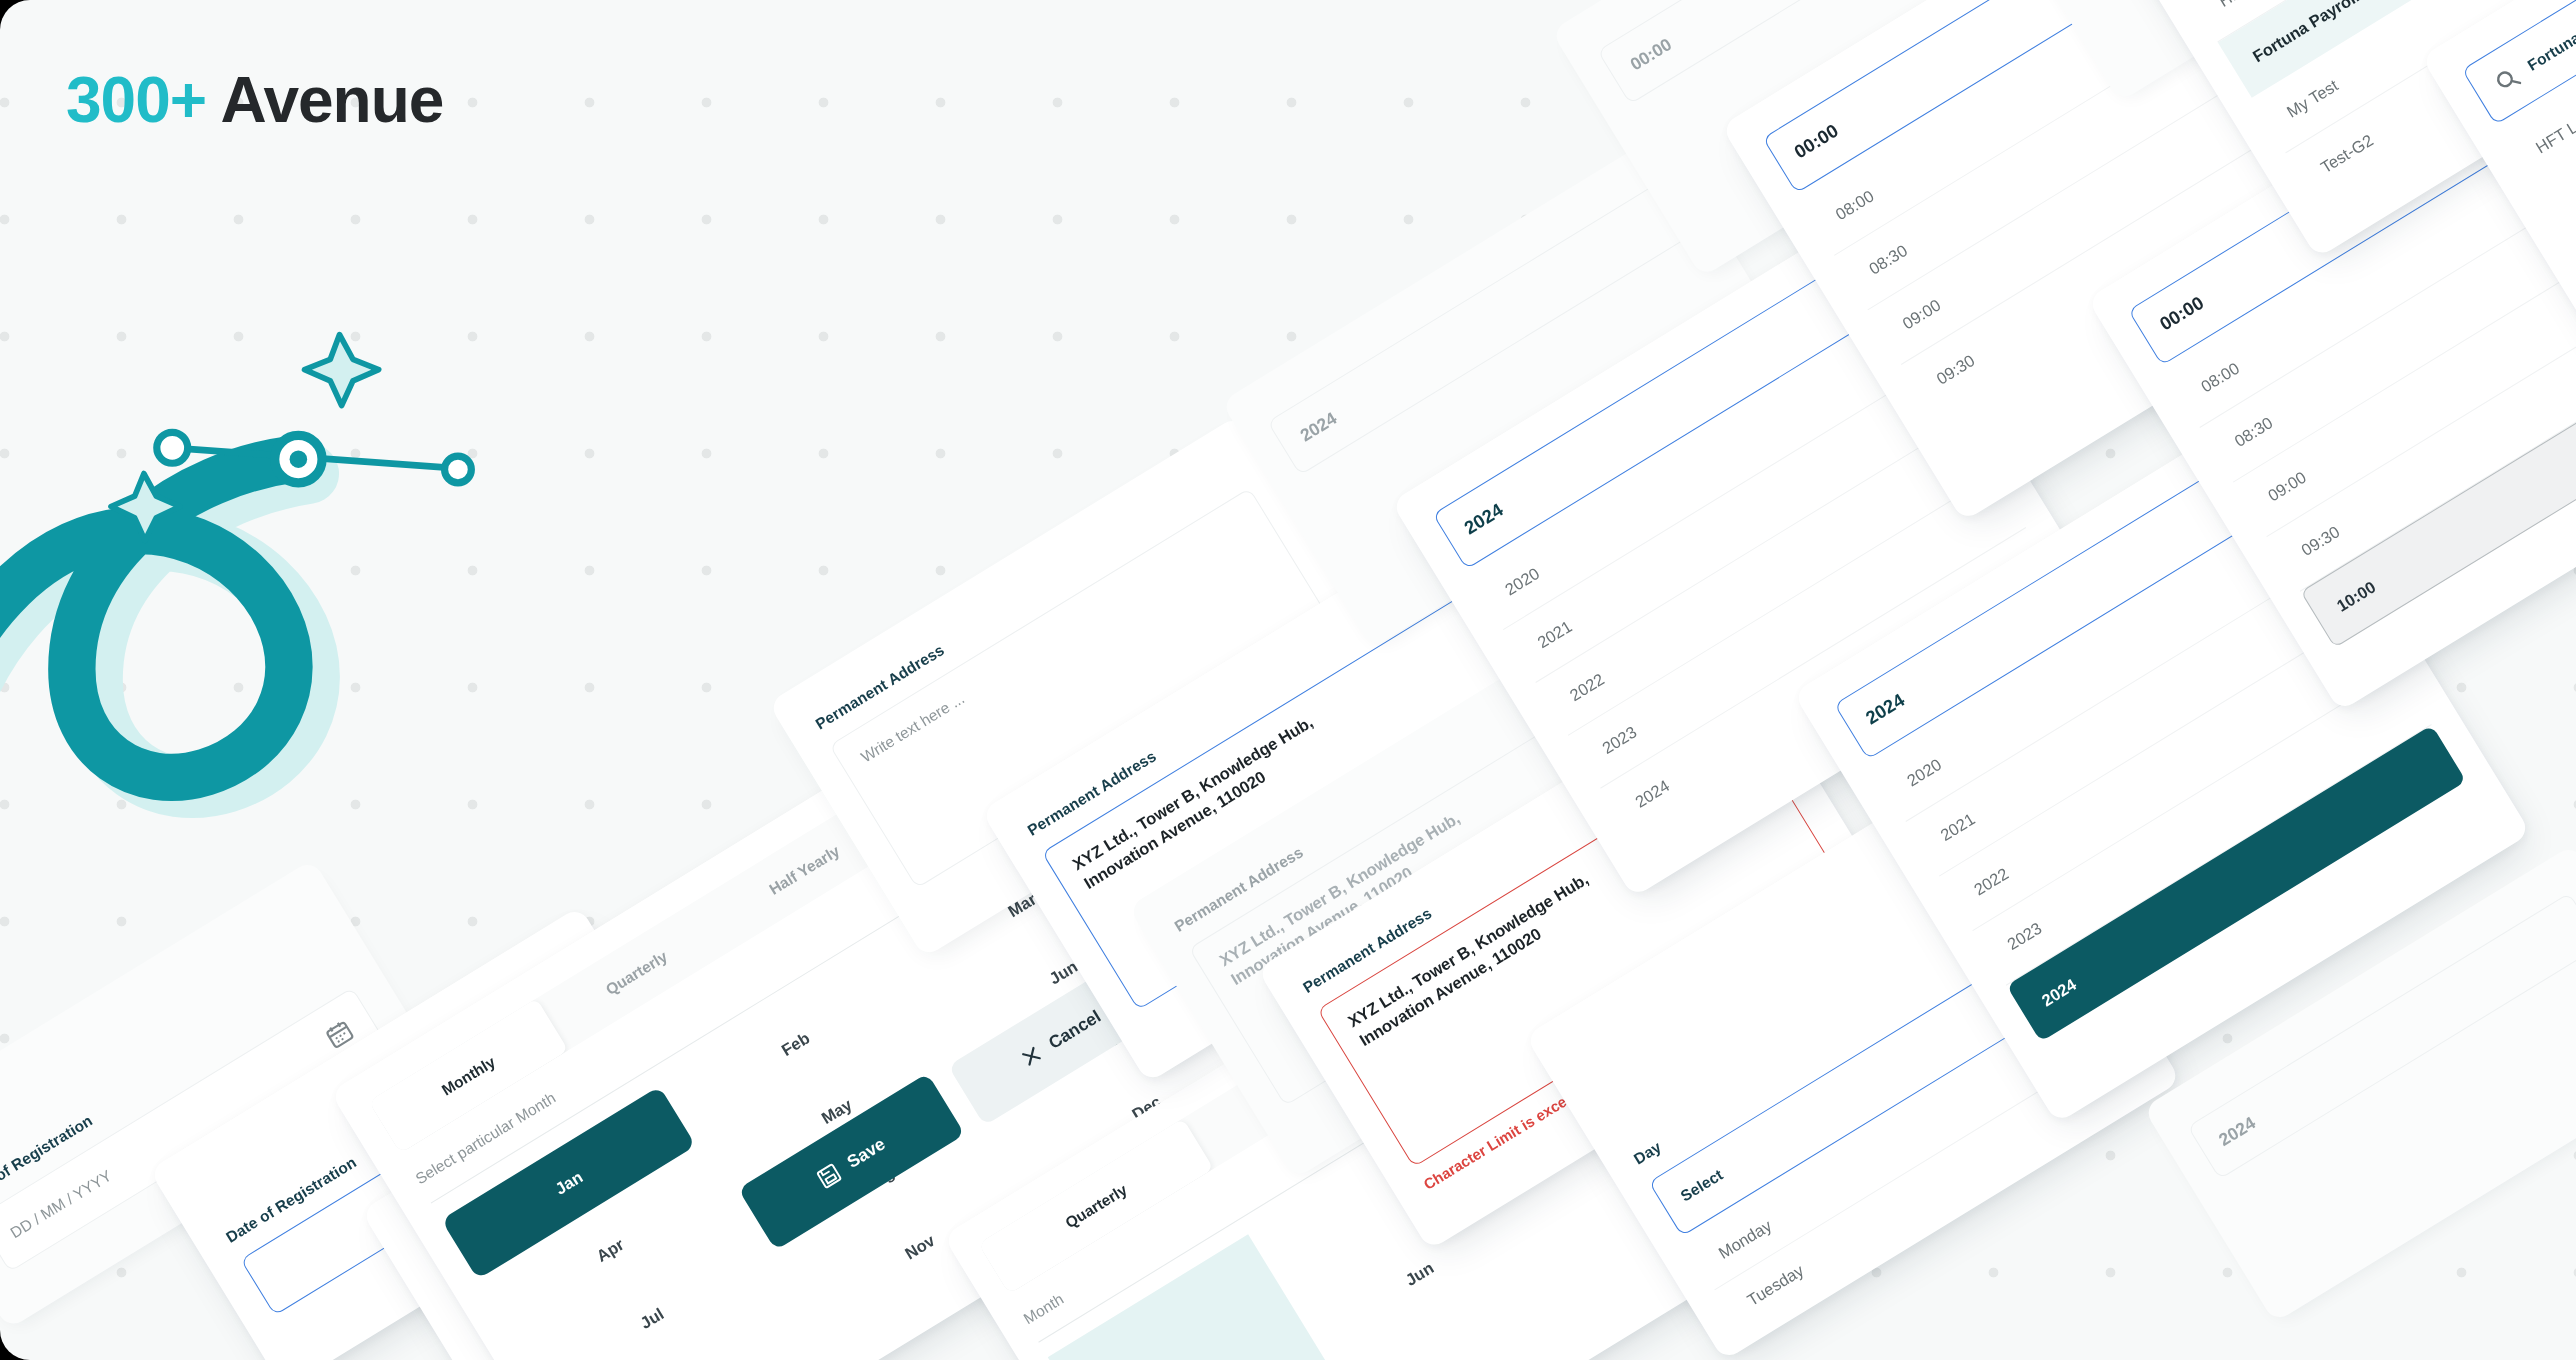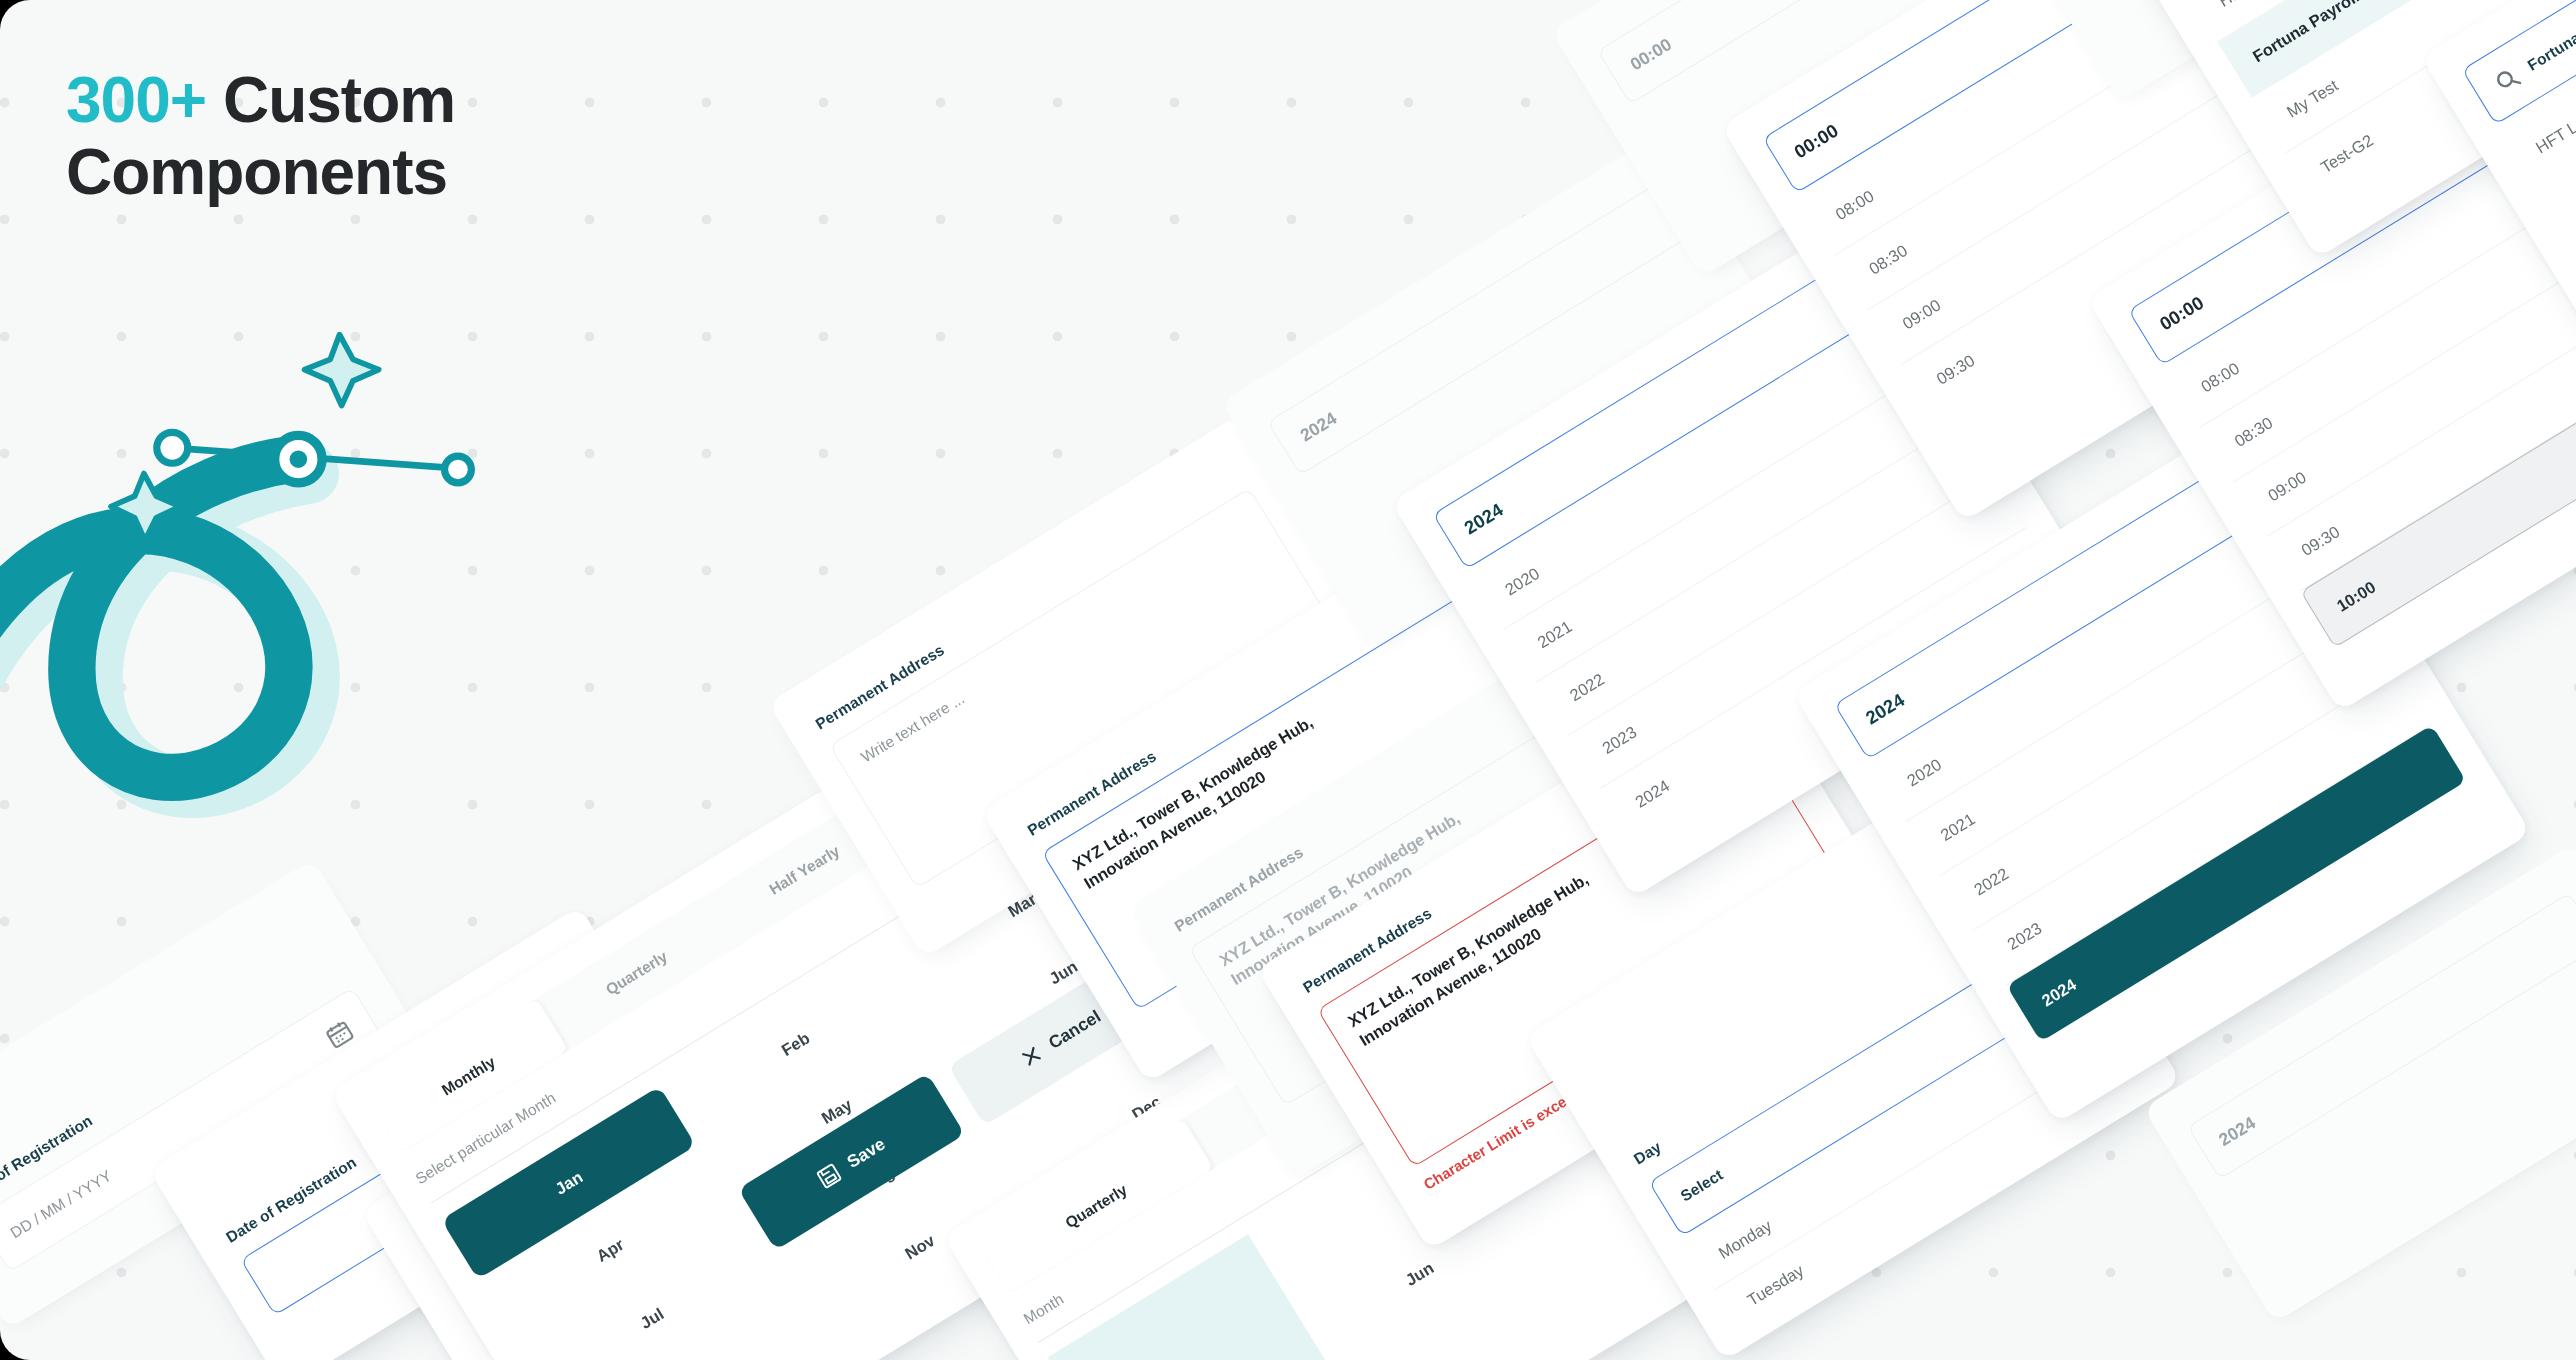--- a/index.html
+++ b/index.html
@@ -117,22 +117,21 @@
   
   .srow { display:flex; align-items:center; gap:13.4px; padding-left:19.6px; }
 </style>
 </head>
 <body>
 
 <div id="stage">
   <div id="dotgrid"></div>
 
   <div id="headline">
-    <span class="accent">300+</span><span> Custom</span><br>
-    <span>Components</span>
+    <span class="accent">300+</span><span> Avenue</span><br>
   </div>
 
   <svg id="swoosh" viewBox="0 0 1080 1200">
     <path d="M 50 1180 C -80 900 80 560 300 460 C 470 382 640 470 700 600 C 760 730 690 860 560 900 C 430 940 300 860 300 700 C 300 470 520 330 720 300" fill="none" stroke="#D3F0F0" stroke-width="118" stroke-linecap="round"></path>
     <path d="M 10 1180 C -120 900 40 540 260 440 C 430 362 600 450 660 580 C 720 710 650 840 520 880 C 390 920 260 840 260 680 C 260 450 480 300 690 272" fill="none" stroke="#0E97A3" stroke-width="92" stroke-linecap="round"></path>
 
     <line x1="455" y1="250" x2="1010" y2="290" stroke="#0E97A3" stroke-width="13"></line>
     <circle cx="455" cy="250" r="30" fill="#fff" stroke="#0E97A3" stroke-width="14"></circle>
     <circle cx="1010" cy="292" r="26" fill="#fff" stroke="#0E97A3" stroke-width="14"></circle>
     <circle cx="700" cy="272" r="46" fill="#fff" stroke="#0E97A3" stroke-width="18"></circle>

